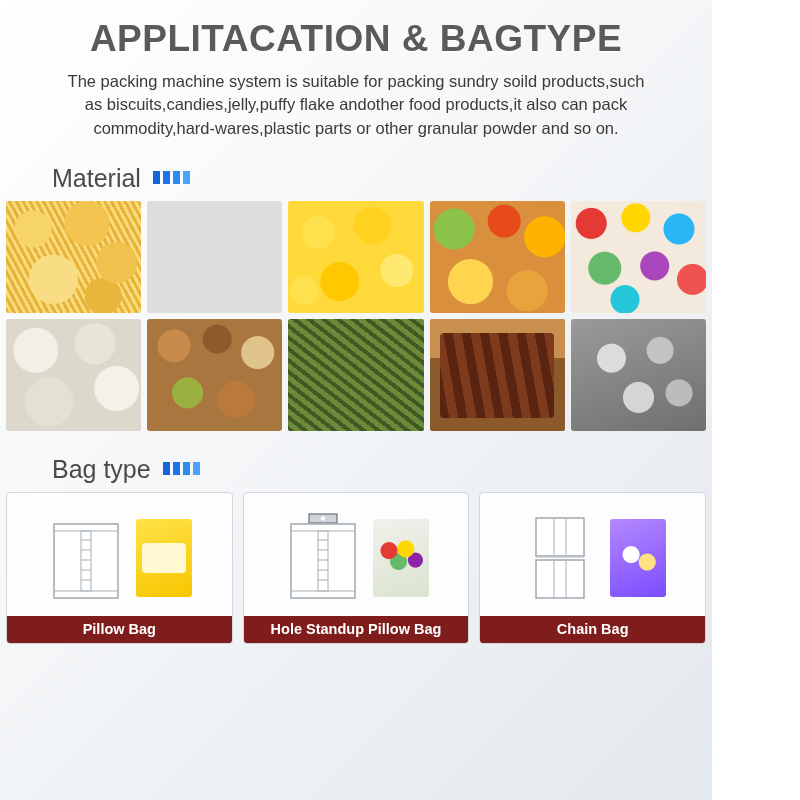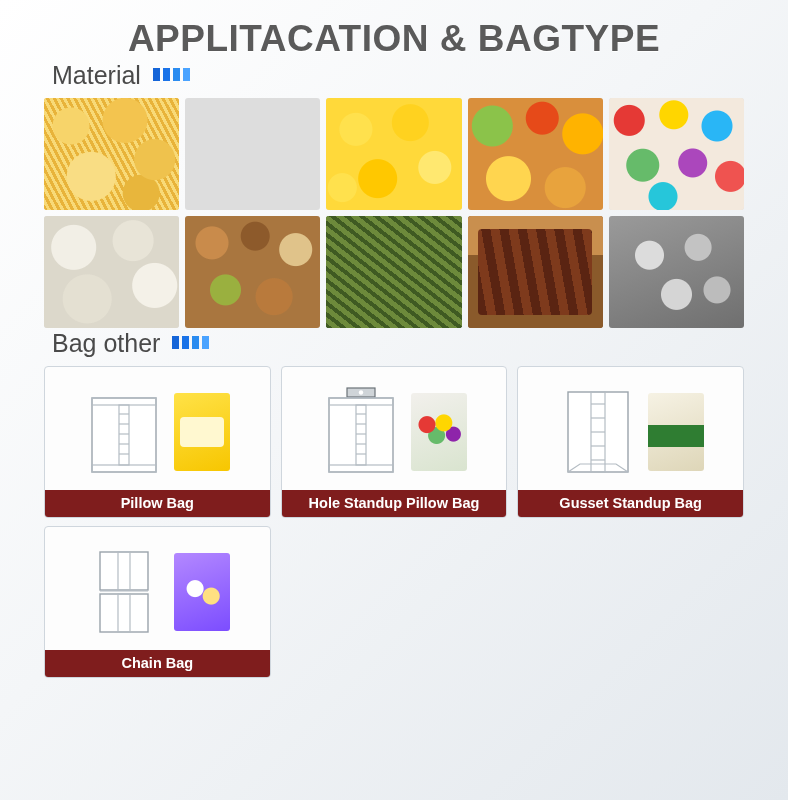--- a/index.html
+++ b/index.html
@@ -4,21 +4,21 @@
 <style>
   * { box-sizing: border-box; margin: 0; padding: 0; }
   html, body {
     width: 800px; height: 800px;
     font-family: "Liberation Sans", sans-serif;
     background: #ffffff;
     overflow: hidden;
   }
   .page {
     position: relative;
-    width: 788px; height: 800px;
+    width: 712px; height: 800px;
     background: linear-gradient(135deg, #ffffff 0%, #f4f6f8 45%, #e3e8ed 100%);
     padding: 0;
   }
   
   .title {
     text-align: center;
     font-size: 37px;
     font-weight: bold;
     color: #5a5a5a;
     letter-spacing: 0.5px;
@@ -32,21 +32,21 @@
     line-height: 1.42;
     margin-top: 10px;
     padding: 0 60px;
   }
   
   .section-head {
     display: flex;
     align-items: center;
     gap: 12px;
     padding-left: 52px;
-    margin-top: 1px;
+    margin-top: 24px;
   }
   .section-head .label {
     font-size: 25px;
     color: #4a4a4a;
     font-weight: normal;
   }
   .dots { display: flex; gap: 3px; align-items: center; margin-bottom: 2px;}
   .dots i { display: block; width: 7px; height: 13px; background: #1a73e8; }
   .dots i:nth-child(1){ background:#1565d8; }
   .dots i:nth-child(2){ background:#1a73e8; }
@@ -199,20 +199,21 @@
       radial-gradient(circle at 35% 40%,#fff 0 8px,transparent 9px),
       radial-gradient(circle at 70% 62%,#ffe082 0 8px,transparent 9px);}
   svg.outline { display:block; }
 </style>
 </head>
 <body>
 
 <div class="page">
 
   <h1 class="title">APPLITACATION &amp; BAGTYPE</h1>
+  <p class="subtitle">The packing machine system is suitable for packing sundry soild products,such as biscuits,candies,jelly,puffy flake andother food products,it also can pack commodity,hard-wares,plastic parts or other granular powder and so on.</p>
 
   <div class="section-head">
     <span class="label">Material</span>
     <span class="dots">
         <i></i>
         <i></i>
         <i></i>
         <i></i>
       </span>
   </div>
@@ -244,21 +245,21 @@
       </div>
       <div class="mat-cell">
         <div class="tex tex-jerky"></div>
       </div>
       <div class="mat-cell">
         <div class="tex tex-screws"></div>
       </div>
     </div>
 
   <div class="section-head">
-    <span class="label">Bag other</span>
+    <span class="label">Bag type</span>
     <span class="dots">
         <i></i>
         <i></i>
         <i></i>
         <i></i>
       </span>
   </div>
 
   <div class="bag-grid" id="bag-grid">
       <div class="bag-cell">
@@ -299,38 +300,20 @@
     </svg>
           </span>
           <div class="pkg pkg-candy"></div>
         </div>
         <div class="bag-caption">Hole Standup Pillow Bag</div>
       </div>
       <div class="bag-cell">
         <div class="bag-art">
           <span>
             <svg class="outline" width="80" height="96" viewBox="0 0 80 96">
-      <rect x="10" y="8" width="60" height="80" stroke="#9aa3ab" fill="#ffffff" stroke-width="1.4"></rect>
-      <rect x="33" y="8" width="14" height="80" stroke="#b4bcc3" fill="none" stroke-width="1.2"></rect>
-      <line x1="33" y1="20" x2="47" y2="20" stroke="#b4bcc3" fill="none" stroke-width="1.2"></line>
-      <line x1="33" y1="34" x2="47" y2="34" stroke="#b4bcc3" fill="none" stroke-width="1.2"></line>
-      <line x1="33" y1="48" x2="47" y2="48" stroke="#b4bcc3" fill="none" stroke-width="1.2"></line>
-      <line x1="33" y1="62" x2="47" y2="62" stroke="#b4bcc3" fill="none" stroke-width="1.2"></line>
-      <line x1="33" y1="76" x2="47" y2="76" stroke="#b4bcc3" fill="none" stroke-width="1.2"></line>
-      <path d="M10 88 L22 80 L58 80 L70 88" stroke="#b4bcc3" fill="none" stroke-width="1.2"></path>
-    </svg>
-          </span>
-          <div class="pkg pkg-tea"></div>
-        </div>
-        <div class="bag-caption">Gusset Standup Bag</div>
-      </div>
-      <div class="bag-cell">
-        <div class="bag-art">
-          <span>
-            <svg class="outline" width="80" height="96" viewBox="0 0 80 96">
     <rect x="16" y="8" width="48" height="38" stroke="#9aa3ab" fill="#ffffff" stroke-width="1.4"></rect>
     <rect x="16" y="50" width="48" height="38" stroke="#9aa3ab" fill="#ffffff" stroke-width="1.4"></rect>
     <rect x="34" y="8" width="12" height="38" stroke="#b4bcc3" fill="none" stroke-width="1.2"></rect>
     <rect x="34" y="50" width="12" height="38" stroke="#b4bcc3" fill="none" stroke-width="1.2"></rect>
     <line x1="16" y1="47" x2="64" y2="47" stroke="#b4bcc3" fill="none" stroke-width="1.2"></line>
   </svg>
           </span>
           <div class="pkg pkg-gummy"></div>
         </div>
         <div class="bag-caption">Chain Bag</div>

